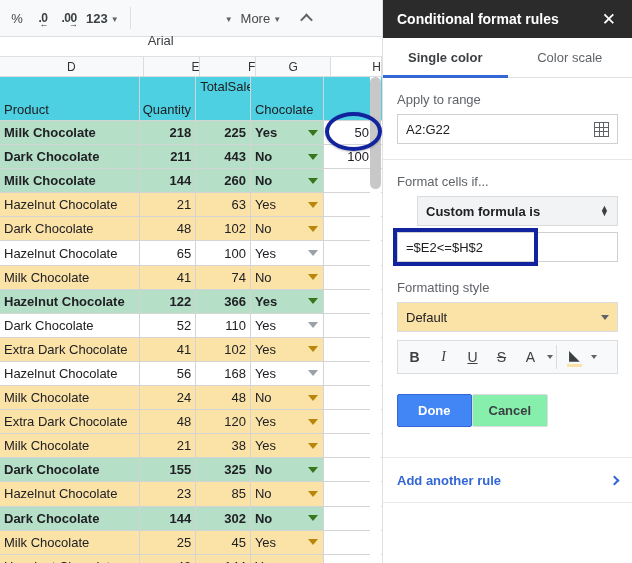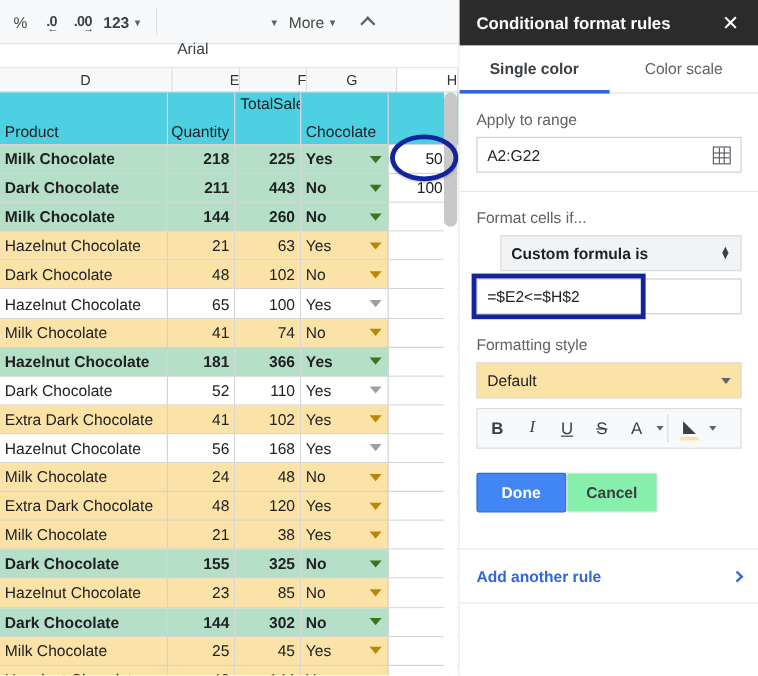--- a/index.html
+++ b/index.html
@@ -489,21 +489,21 @@
             <div class="cell c-tot bg-yellow">74</div>
             <div class="cell c-comp bg-yellow">
               <span>No</span>
               <span class="dd y"></span>
             </div>
             <div class="cell c-h"></div>
             <div class="cell c-pad"></div>
           </div>
           <div class="row">
             <div class="cell c-prod bg-green bold">Hazelnut Chocolate</div>
-            <div class="cell c-qty bg-green bold">181</div>
+            <div class="cell c-qty bg-green bold">122</div>
             <div class="cell c-tot bg-green bold">366</div>
             <div class="cell c-comp bg-green bold">
               <span>Yes</span>
               <span class="dd "></span>
             </div>
             <div class="cell c-h"></div>
             <div class="cell c-pad"></div>
           </div>
           <div class="row">
             <div class="cell c-prod bg-white">Dark Chocolate</div>

